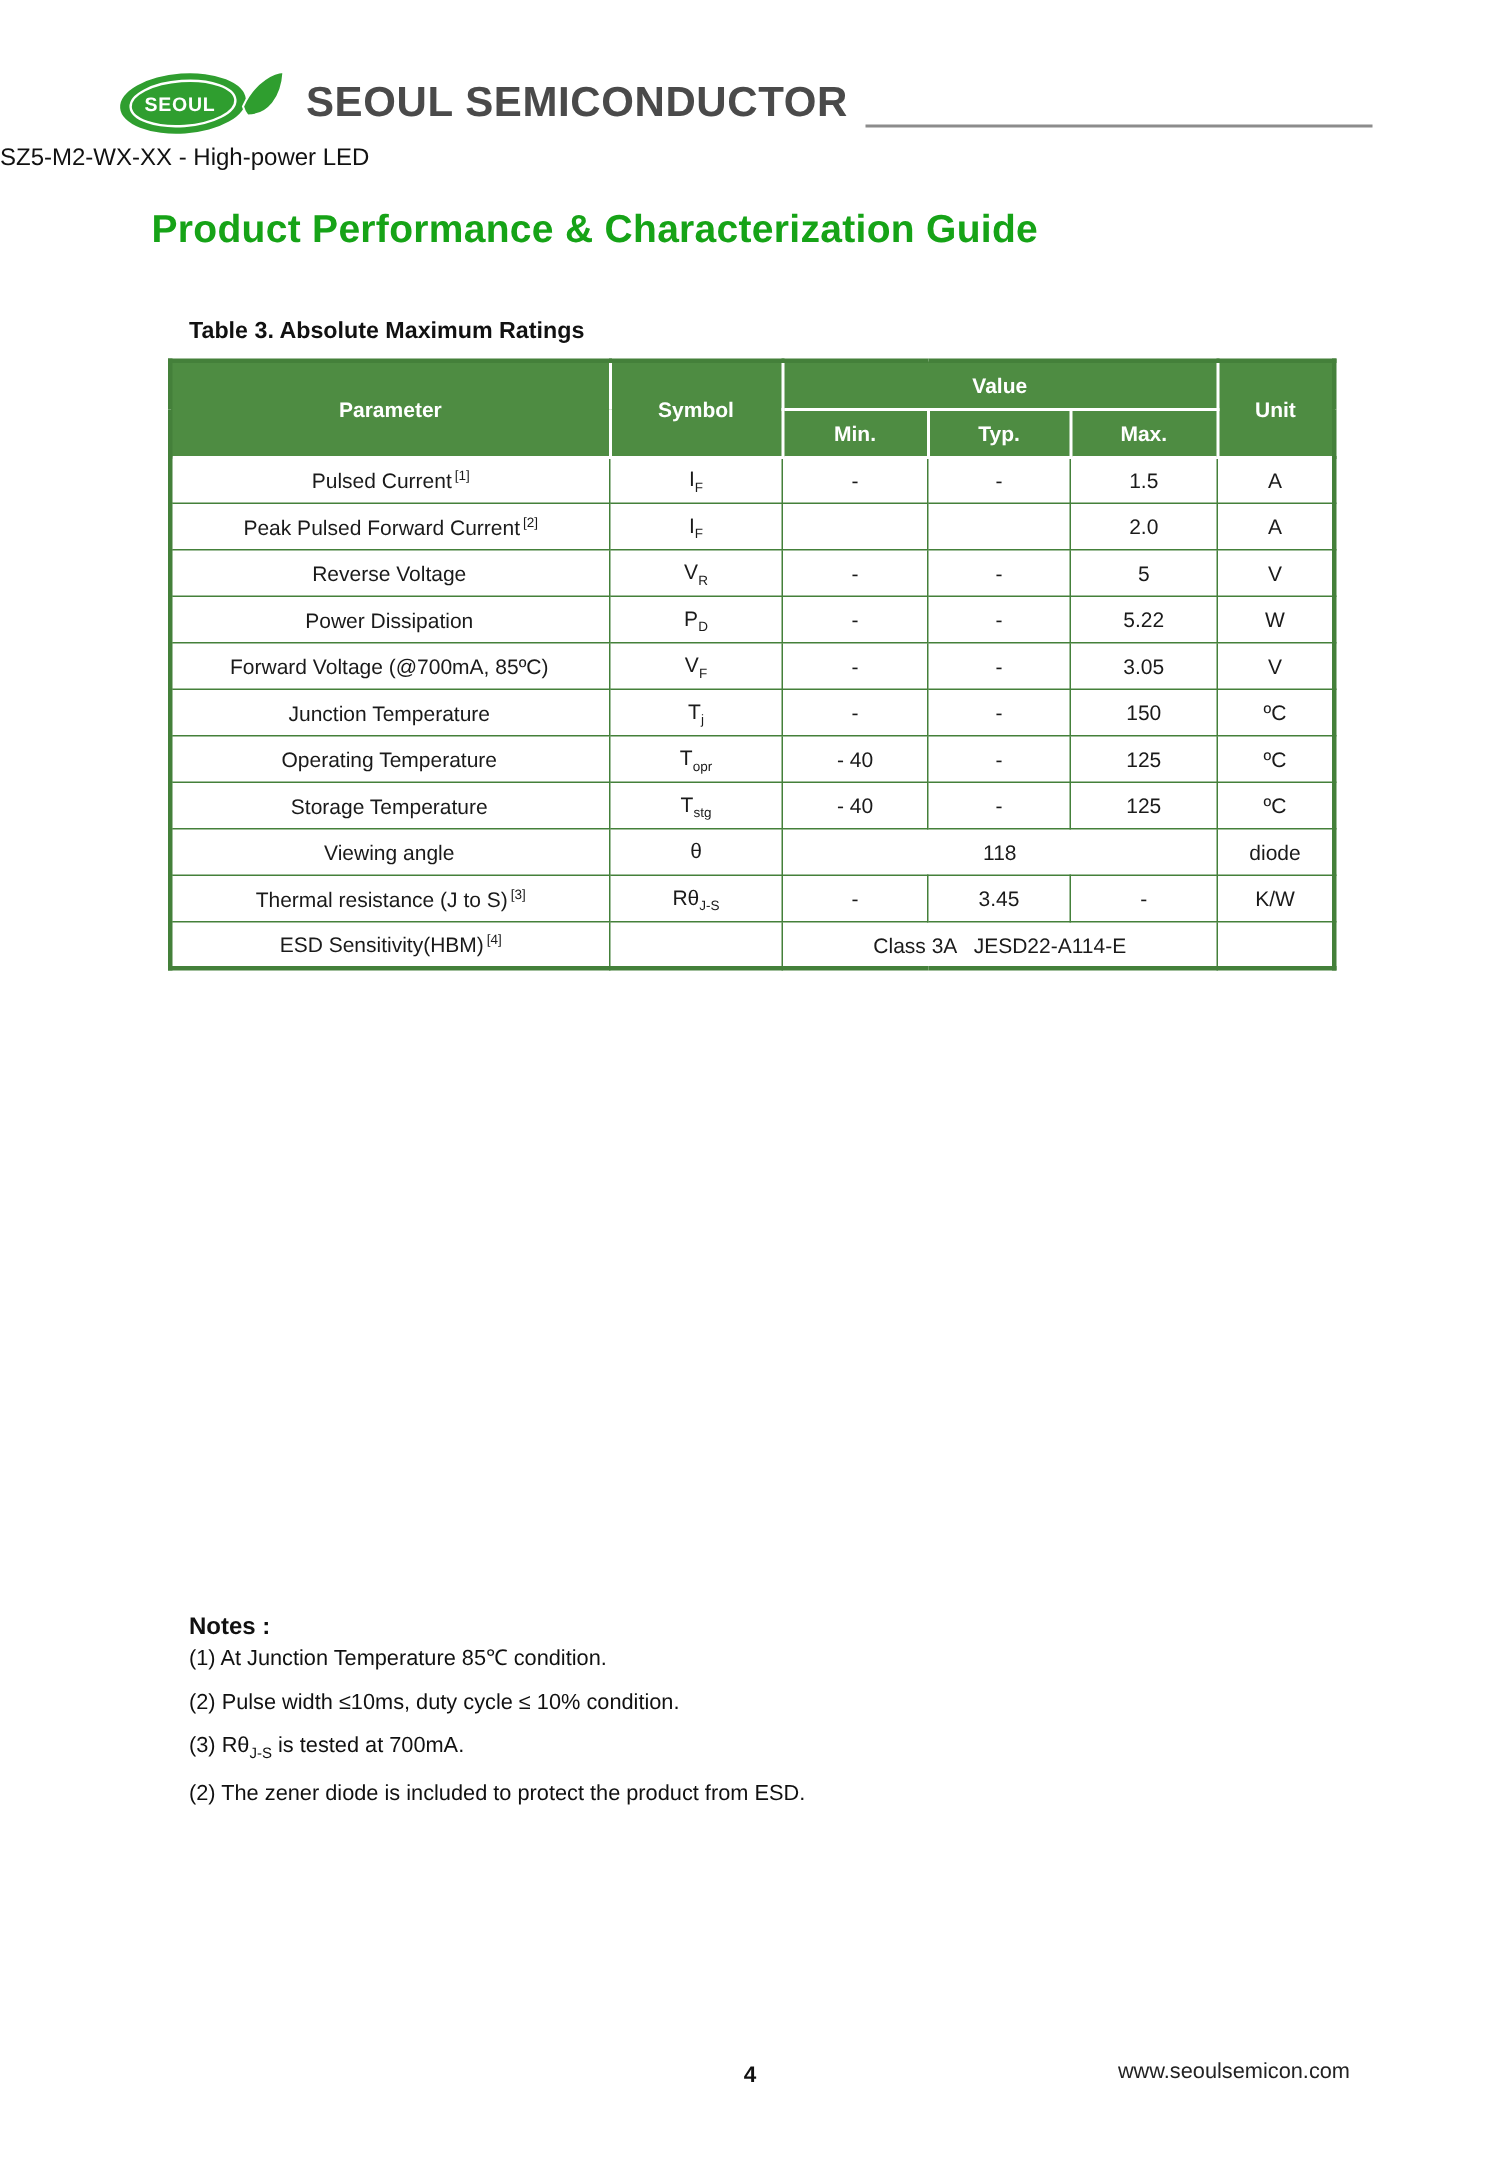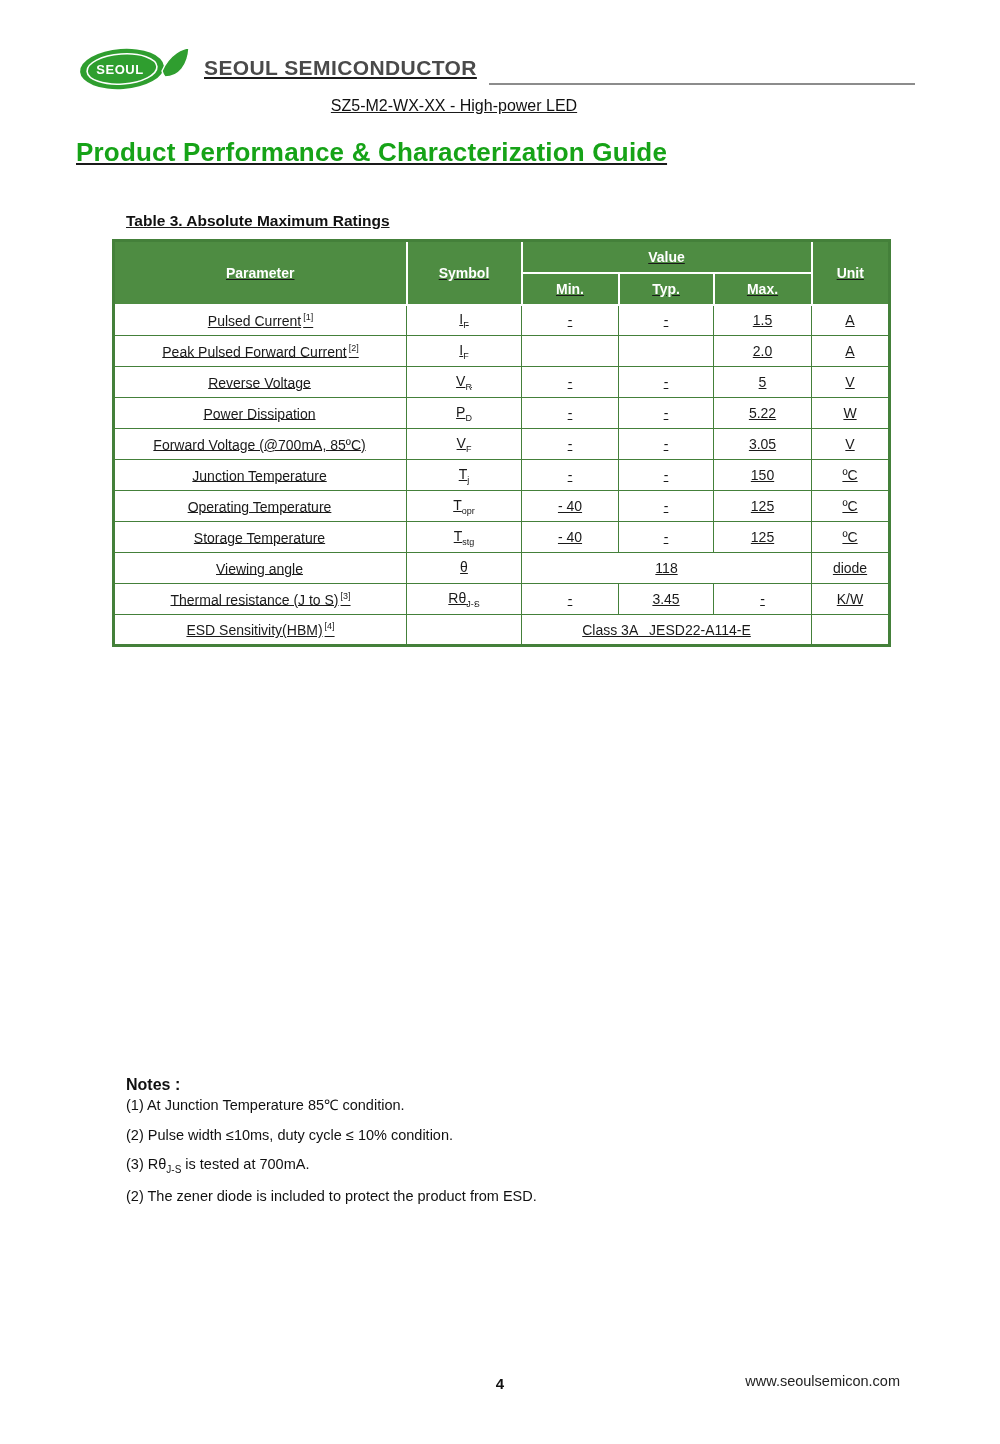--- a/index.html
+++ b/index.html
@@ -3,29 +3,29 @@
 <meta charset="utf-8">
 <style>
   * { margin: 0; padding: 0; box-sizing: border-box; }
   html, body { background: #ffffff; }
   body {
     width: 1000px; height: 1444px;
     font-family: "Liberation Sans", sans-serif;
     color: #1a1a1a;
     position: relative;
   }
-  .page { position: relative; width: 1000px; height: 1444px; background: #fff; overflow: hidden; text-decoration: underline; }
+  .page { position: relative; width: 1000px; height: 1444px; background: #fff; overflow: hidden; }
 
   
   .header { display: flex; align-items: center; padding: 44px 85px 0 78px; }
   .logo { flex: 0 0 auto; }
-  .company { font-size: 21px; font-weight: bold; color: #4a4a4a; margin-left: 14px; letter-spacing: 0.4px; white-space: nowrap; }
+  .company { font-size: 28px; font-weight: bold; color: #4a4a4a; margin-left: 14px; letter-spacing: 0.4px; white-space: nowrap; }
   .header-rule { flex: 1; height: 0; border-bottom: 2px solid #8c8c8c; margin-left: 12px; align-self: flex-end; margin-bottom: 7px; }
-  .product { text-align: center; padding-right: 92px; font-size: 16px; color: #111; margin-top: 5px; }
-  .page-title { color: #16a317; font-size: 26px; font-weight: bold; margin: 22px 0 0 76px; letter-spacing: 0.2px; }
+  .product { text-align: left; padding-right: 92px; font-size: 16px; color: #111; margin-top: 5px; }
+  .page-title { color: #16a317; font-size: 26px; font-weight: bold; margin: 22px 0 0 101px; letter-spacing: 0.2px; }
 
   
   .table-caption { font-size: 15.5px; font-weight: bold; margin: 44px 0 9px 126px; color: #111; }
   table.ratings {
     border-collapse: collapse;
     margin-left: 112px;
     width: 776px;
     table-layout: fixed;
     border: 3px solid #44803a;
   }

